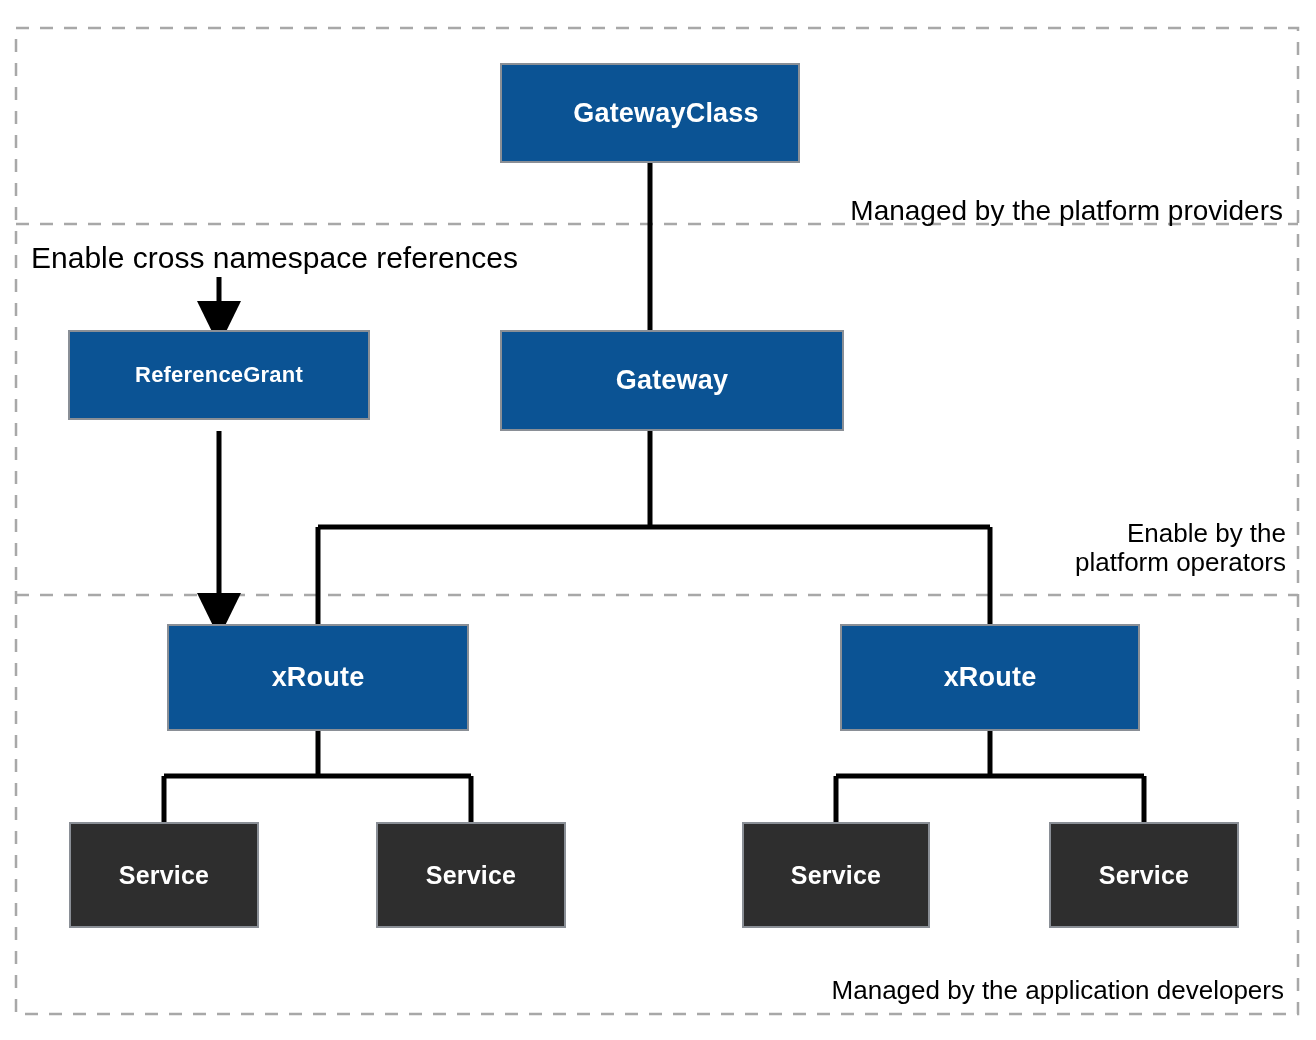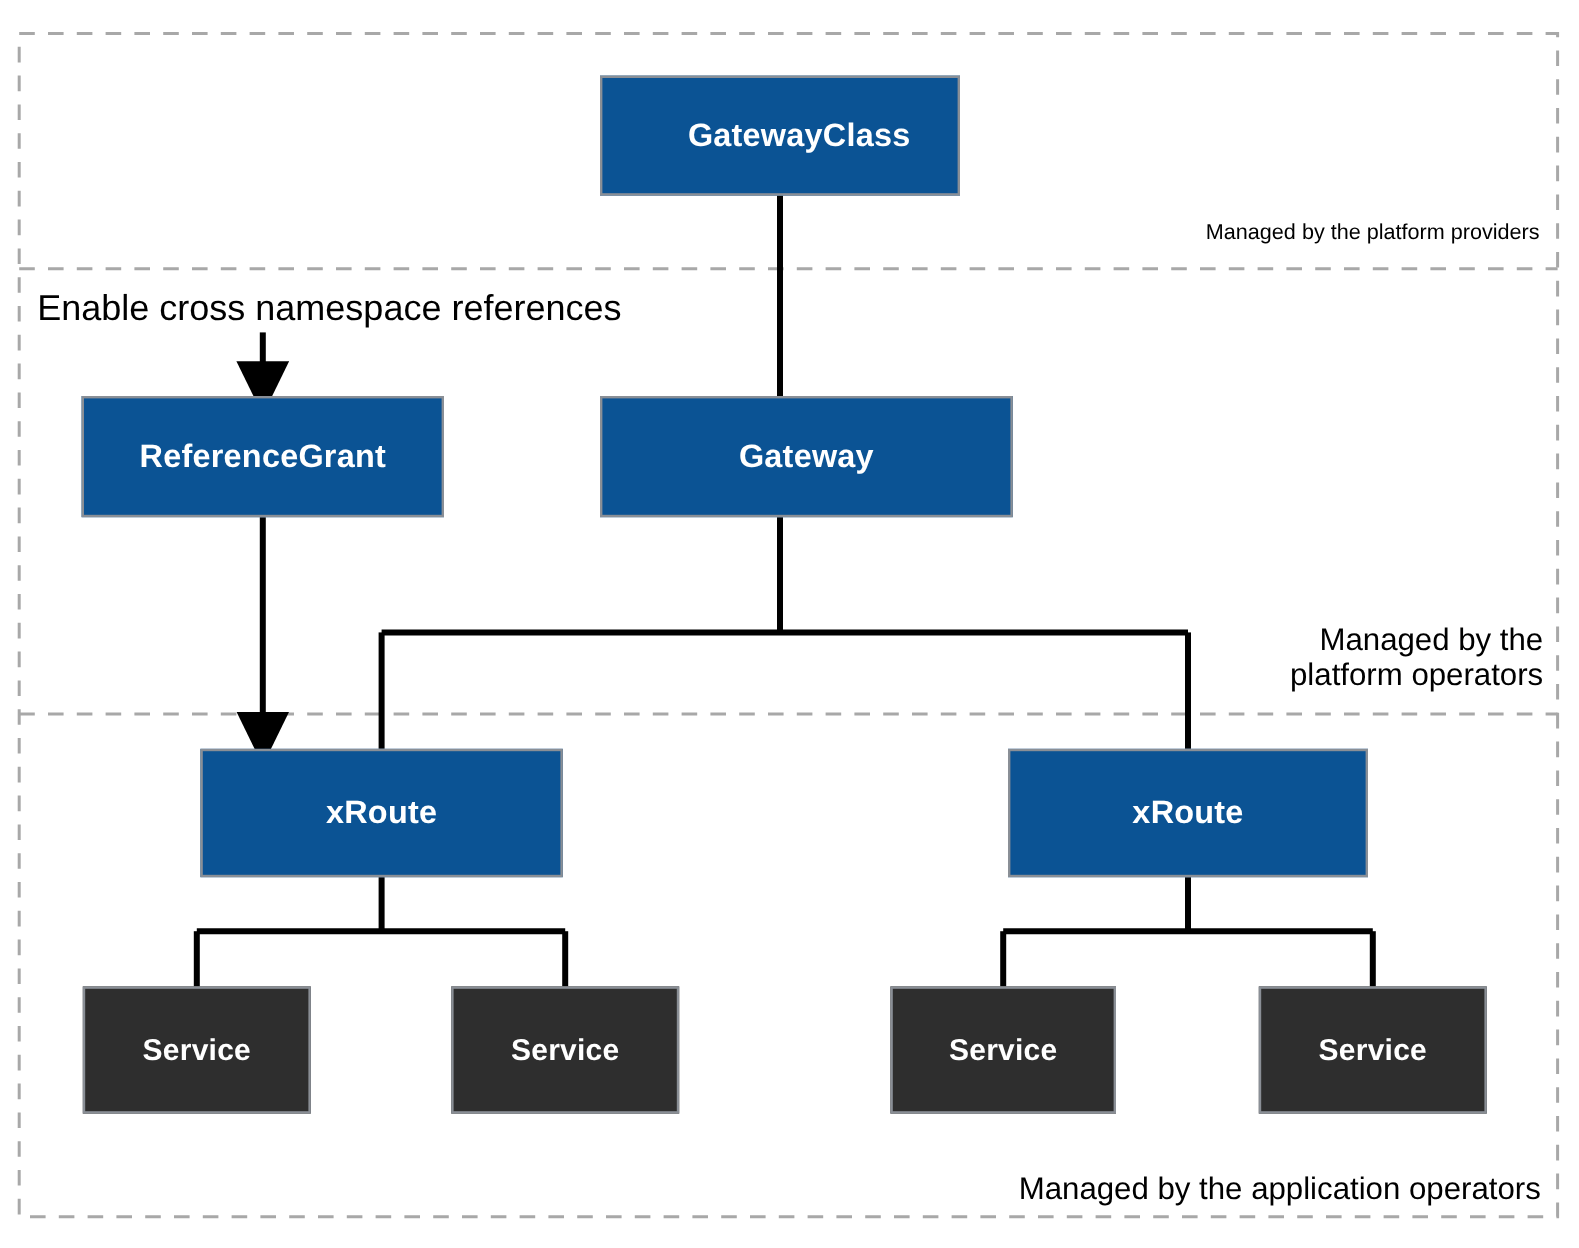--- a/index.html
+++ b/index.html
@@ -99,21 +99,21 @@
         <polyline points="836,776 1144,776" fill="none" stroke="#000000" stroke-width="5" stroke-linecap="butt" stroke-linejoin="miter"></polyline>
         <polyline points="836,776 836,822" fill="none" stroke="#000000" stroke-width="5" stroke-linecap="butt" stroke-linejoin="miter"></polyline>
         <polyline points="1144,776 1144,822" fill="none" stroke="#000000" stroke-width="5" stroke-linecap="butt" stroke-linejoin="miter"></polyline>
       </g>
   </svg>
 
   <div id="node-layer">
       <div class="node blue" style="left: 500px; top: 63px; width: 300px; height: 100px; font-size: 27px; padding-left: 32px;">
         <span>GatewayClass</span>
       </div>
-      <div class="node blue" style="left: 68px; top: 330px; width: 302px; height: 101px; font-size: 27px; align-items: center;">
+      <div class="node blue" style="left: 68px; top: 330px; width: 302px; height: 90px; font-size: 22px; align-items: center;">
         <span>ReferenceGrant</span>
       </div>
       <div class="node blue" style="left: 500px; top: 330px; width: 344px; height: 101px; font-size: 27px;">
         <span>Gateway</span>
       </div>
       <div class="node blue" style="left: 167px; top: 624px; width: 302px; height: 107px; font-size: 27px;">
         <span>xRoute</span>
       </div>
       <div class="node blue" style="left: 840px; top: 624px; width: 300px; height: 107px; font-size: 27px;">
         <span>xRoute</span>
@@ -125,20 +125,20 @@
         <span>Service</span>
       </div>
       <div class="node dark" style="left: 742px; top: 822px; width: 188px; height: 106px; font-size: 25px;">
         <span>Service</span>
       </div>
       <div class="node dark" style="left: 1049px; top: 822px; width: 190px; height: 106px; font-size: 25px;">
         <span>Service</span>
       </div>
     </div>
   <div id="label-layer">
-      <div class="zone-label right" style="font-size: 18px; top: 183px; right: 33px;">Managed by the platform providers</div>
-      <div class="zone-label right" style="font-size: 26px; top: 519px; right: 30px;">Managed by the
+      <div class="zone-label right" style="font-size: 28px; top: 195px; right: 33px;">Managed by the platform providers</div>
+      <div class="zone-label right" style="font-size: 26px; top: 519px; right: 30px;">Enable by the
 platform operators</div>
-      <div class="zone-label right" style="font-size: 26px; top: 976px; right: 32px;">Managed by the application operators</div>
+      <div class="zone-label right" style="font-size: 26px; top: 976px; right: 32px;">Managed by the application developers</div>
       <div class="annotation" style="left: 31px; top: 241px; font-size: 30px;">Enable cross namespace references</div>
     </div>
 
 </div>
 
 </body></html>

